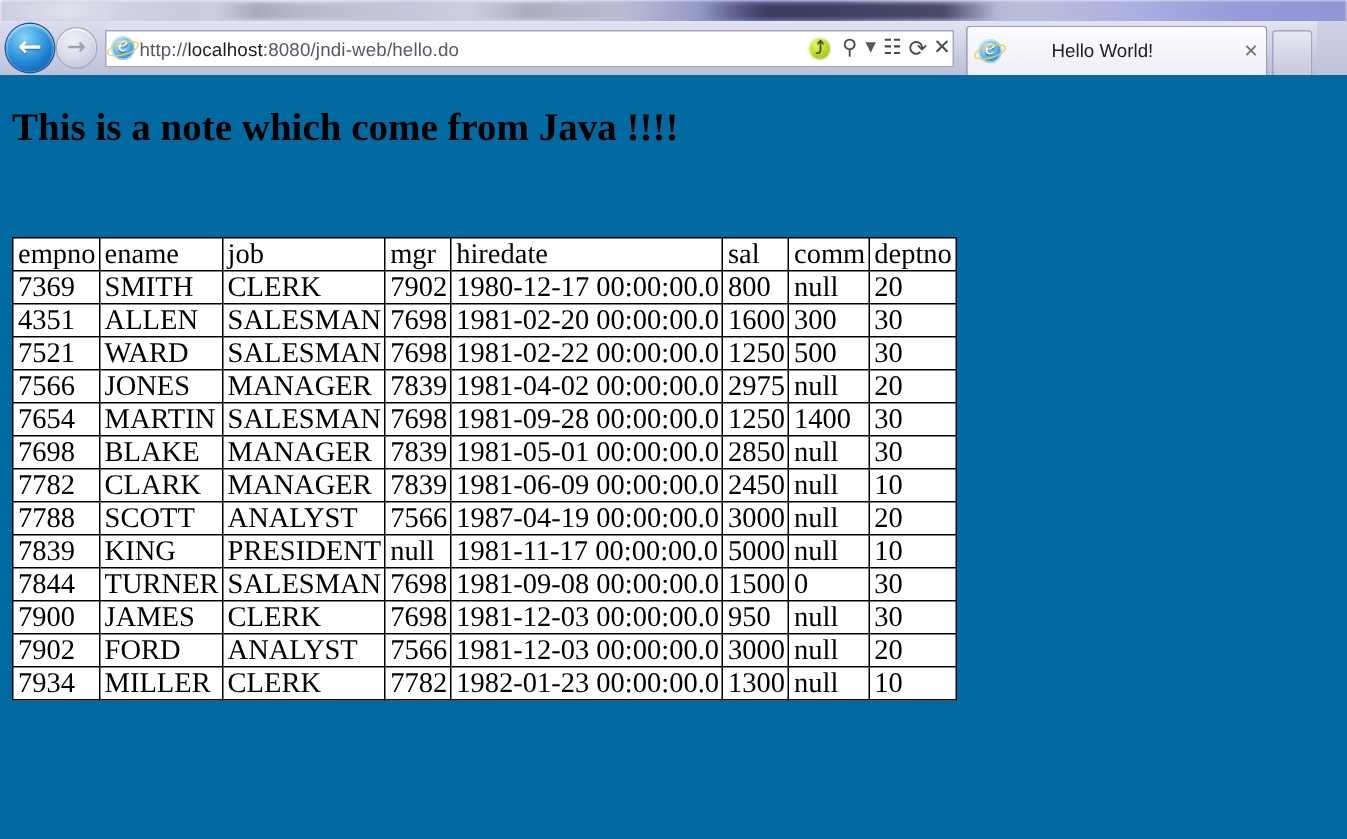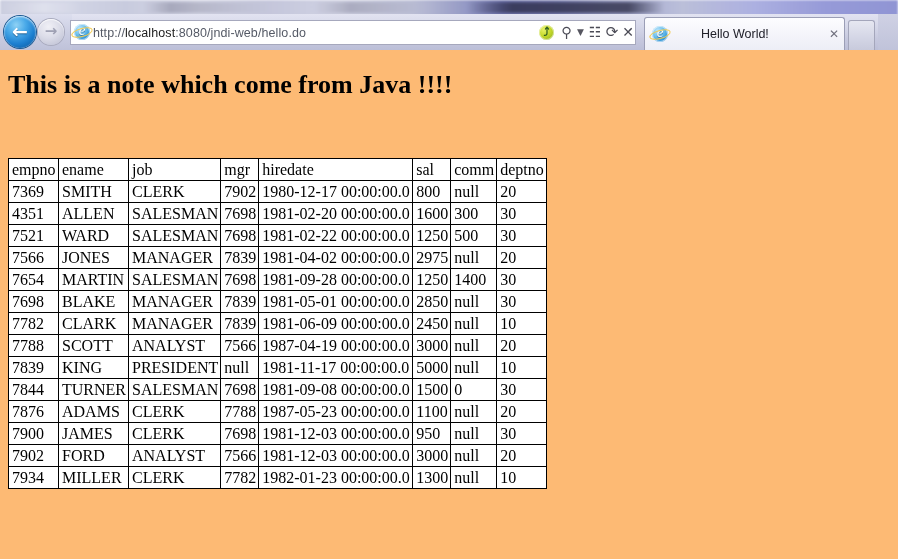--- a/index.html
+++ b/index.html
@@ -274,21 +274,21 @@
     width: 20px; height: 36px;
     background: linear-gradient(180deg, #cfd1e4 0%, #c0c3da 100%);
   }
 
   
   #page-content {
     position: absolute;
     left: 0; top: 50px;
     width: 898px;
     height: 509px;
-    background: #fdba74;
+    background: #0369a1;
     overflow: hidden;
   }
 
   #heading-main {
     margin: 0;
     padding: 0;
     position: absolute;
     left: 8px;
     top: 20px;
     font-family: "Liberation Serif", "DejaVu Serif", serif;
@@ -311,21 +311,21 @@
   }
 
   #emp-table {
     position: absolute;
     left: 8px;
     top: 108px;
     border-collapse: collapse;
     border: 1px solid #000000;
     table-layout: fixed;
     font-family: "Liberation Serif", "DejaVu Serif", serif;
-    font-size: 16px;
+    font-size: 19px;
     color: #000000;
     background: #ffffff;
   }
   #emp-table th,
   #emp-table td {
     border: 1px solid #000000;
     padding: 1px 2px 1px 3px;
     text-align: left;
     font-weight: normal;
     line-height: 17px;
@@ -522,30 +522,20 @@
           <td>7844</td>
           <td>TURNER</td>
           <td>SALESMAN</td>
           <td>7698</td>
           <td>1981-09-08 00:00:00.0</td>
           <td>1500</td>
           <td>0</td>
           <td>30</td>
         </tr>
         <tr>
-          <td>7876</td>
-          <td>ADAMS</td>
-          <td>CLERK</td>
-          <td>7788</td>
-          <td>1987-05-23 00:00:00.0</td>
-          <td>1100</td>
-          <td>null</td>
-          <td>20</td>
-        </tr>
-        <tr>
           <td>7900</td>
           <td>JAMES</td>
           <td>CLERK</td>
           <td>7698</td>
           <td>1981-12-03 00:00:00.0</td>
           <td>950</td>
           <td>null</td>
           <td>30</td>
         </tr>
         <tr>

